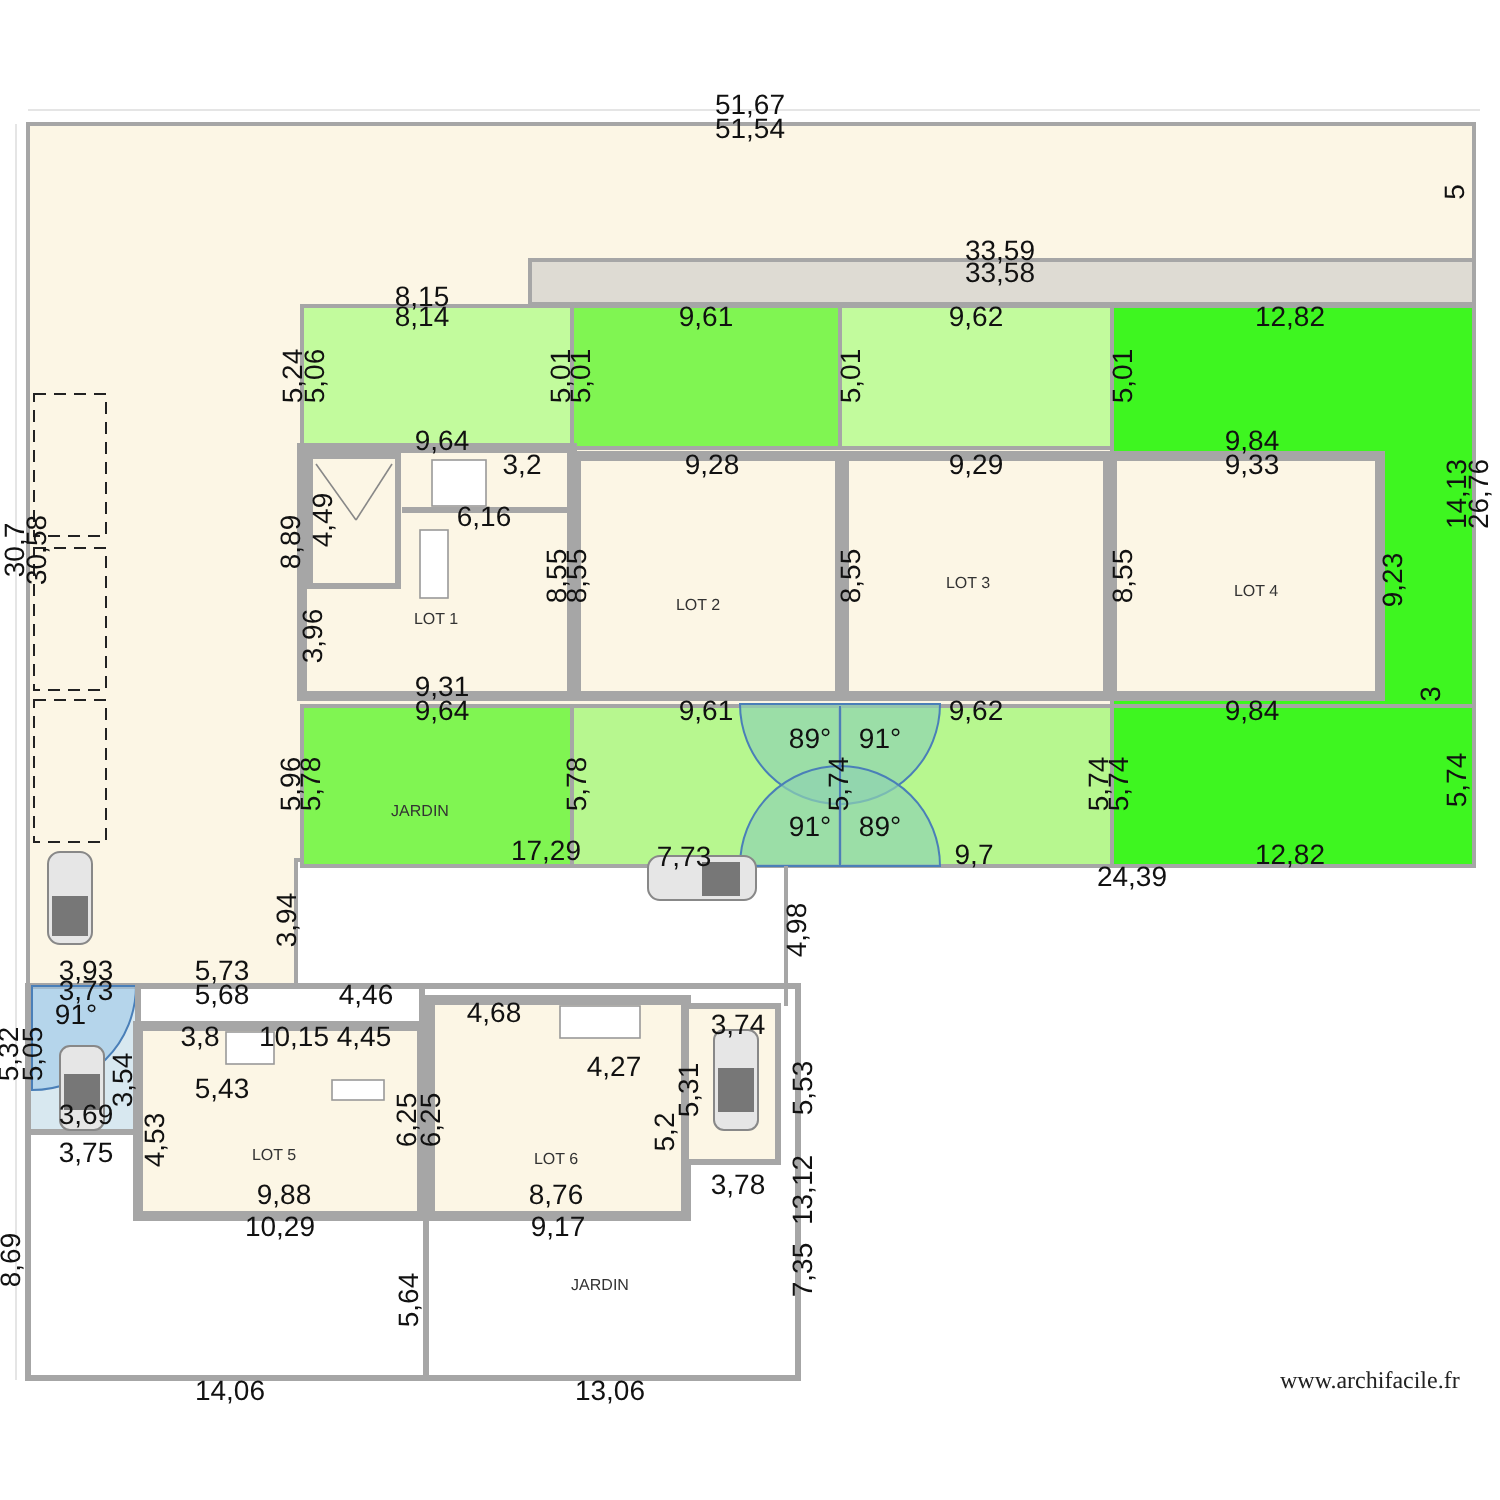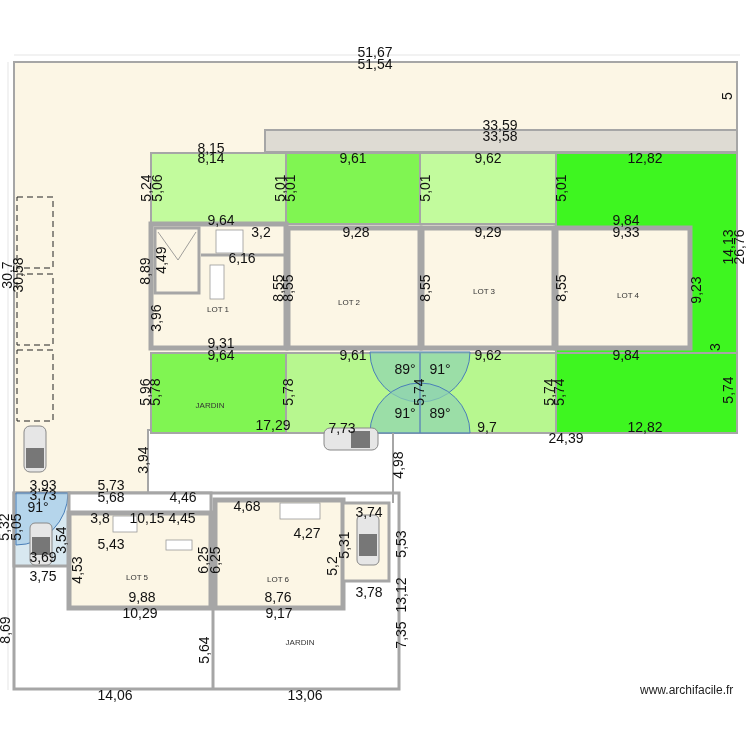--- a/index.html
+++ b/index.html
@@ -1,20 +1,20 @@
 <!DOCTYPE html>
 <html><head>
 <meta charset="utf-8">
 <style>
   html,body{margin:0;padding:0;background:#ffffff;}
   body{width:750px;height:750px;position:relative;overflow:hidden;font-family:"Liberation Sans",sans-serif;}
   #plan{position:absolute;left:0;top:0;width:750px;height:750px;}
   .dim{font-family:"Liberation Sans",sans-serif;fill:#111;}
   .lbl{font-family:"Liberation Sans",sans-serif;fill:#333;}
-  .watermark{position:absolute;left:640px;top:683px;font-size:12px;color:#222;font-family:Liberation Sans, sans-serif;}
+  .watermark{position:absolute;left:640px;top:683px;font-size:12px;color:#222;font-family:Liberation Serif, serif;}
 </style>
 </head>
 <body>
 
 <svg id="plan" viewBox="0 0 750 750" xmlns="http://www.w3.org/2000/svg">
 
   <line x1="14" y1="55" x2="740" y2="55" stroke="#e5e5e5" stroke-width="1"></line>
   <line x1="8" y1="62" x2="8" y2="690" stroke="#e5e5e5" stroke-width="1"></line>
 
   <path d="M14,62 L737,62 L737,410 L560,410 L560,430 L148,430 L148,493 L14,493 Z" fill="#fcf6e5" stroke="#a6a6a6" stroke-width="2"></path>

